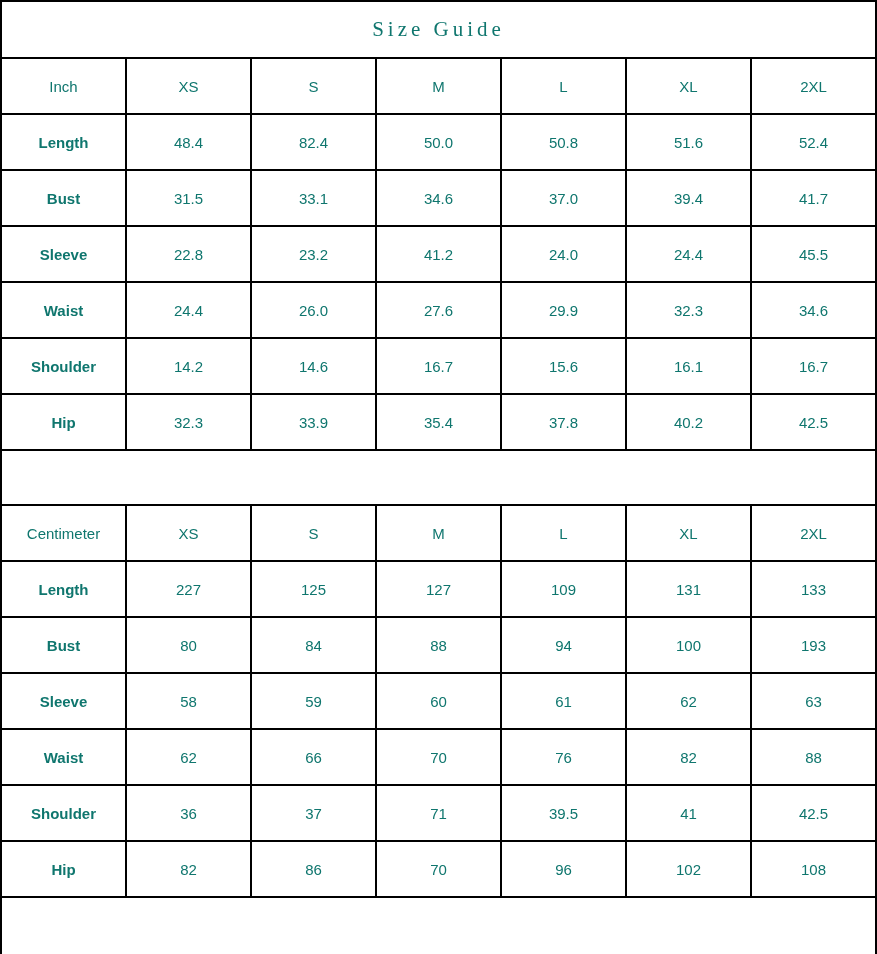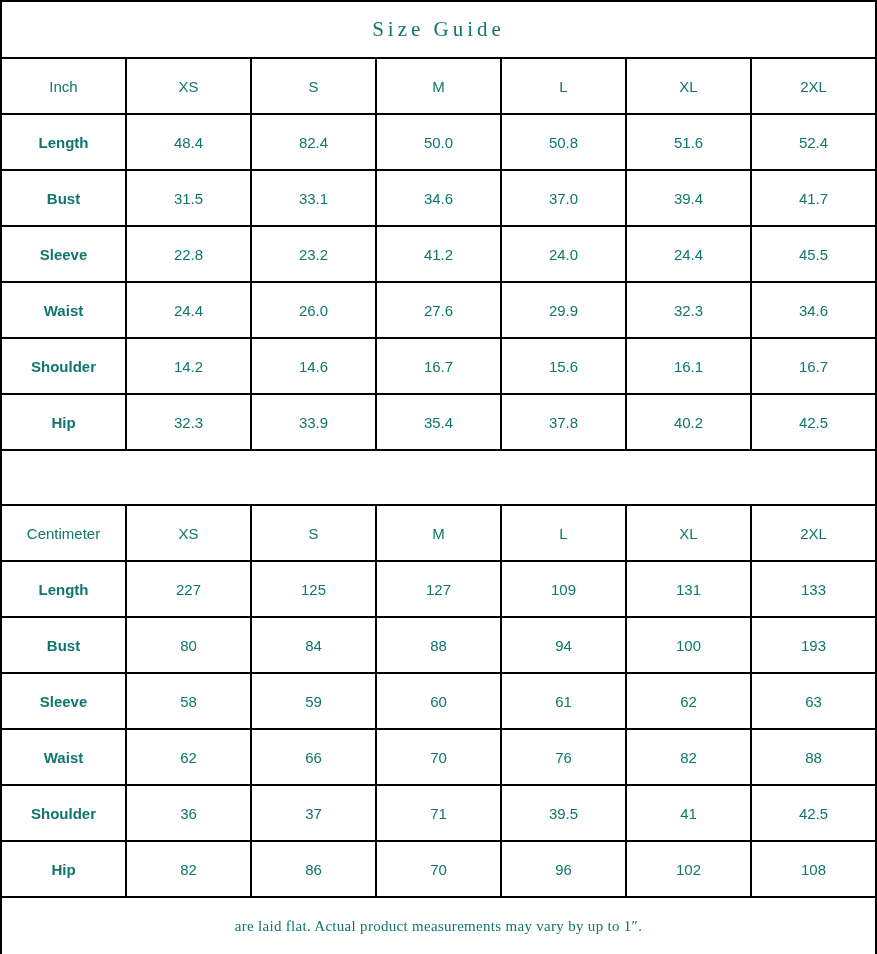--- a/index.html
+++ b/index.html
@@ -204,16 +204,15 @@
         <td class="value">86</td>
         <td class="value">70</td>
         <td class="value">96</td>
         <td class="value">102</td>
         <td class="value">108</td>
       </tr>
     </tbody>
   </table>
 
   <div class="footer-row">
-    <div>are laid flat. Actual product measurements may vary by up to 1″.</div>
   </div>
 
 </div>
 
 </body></html>

